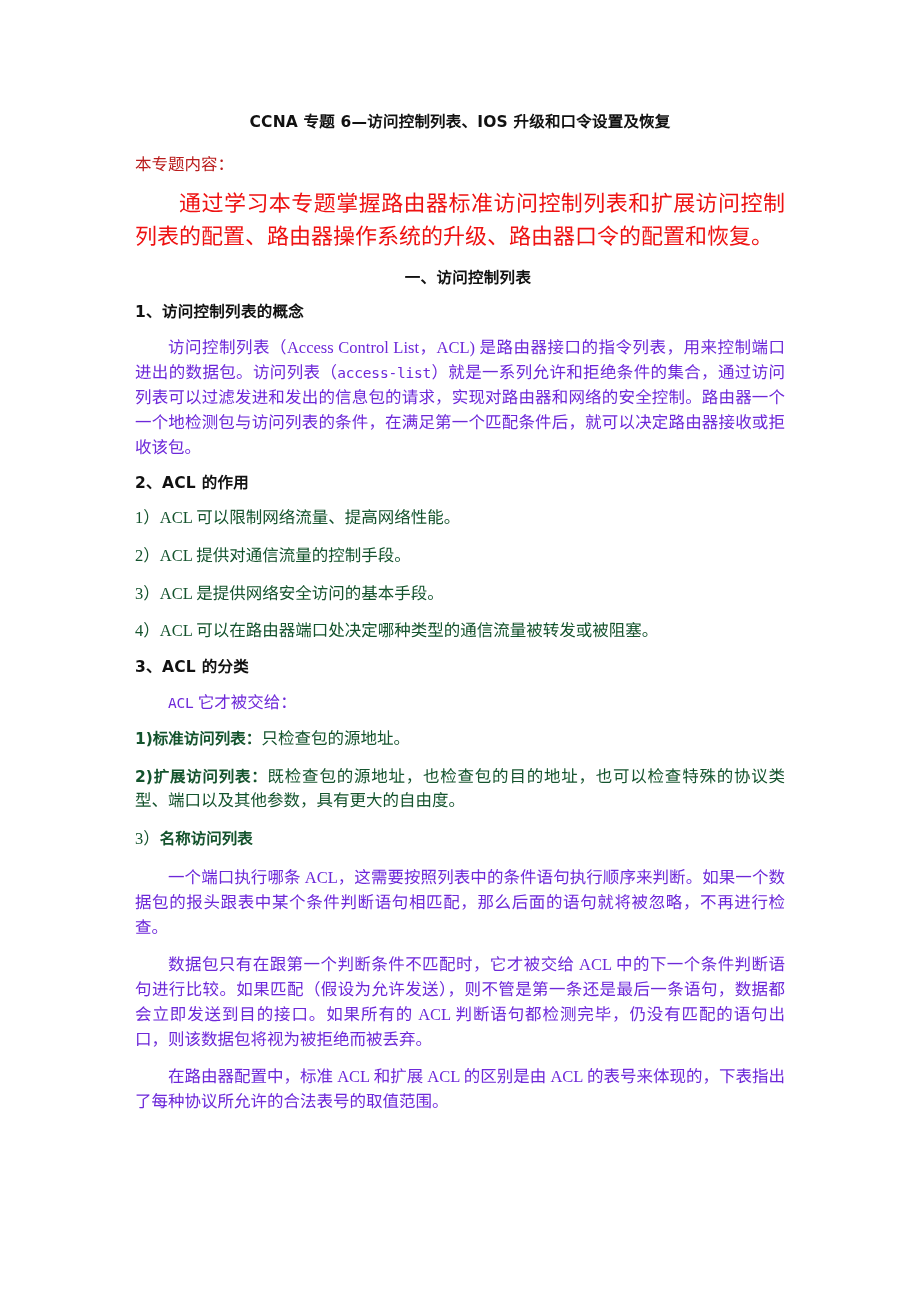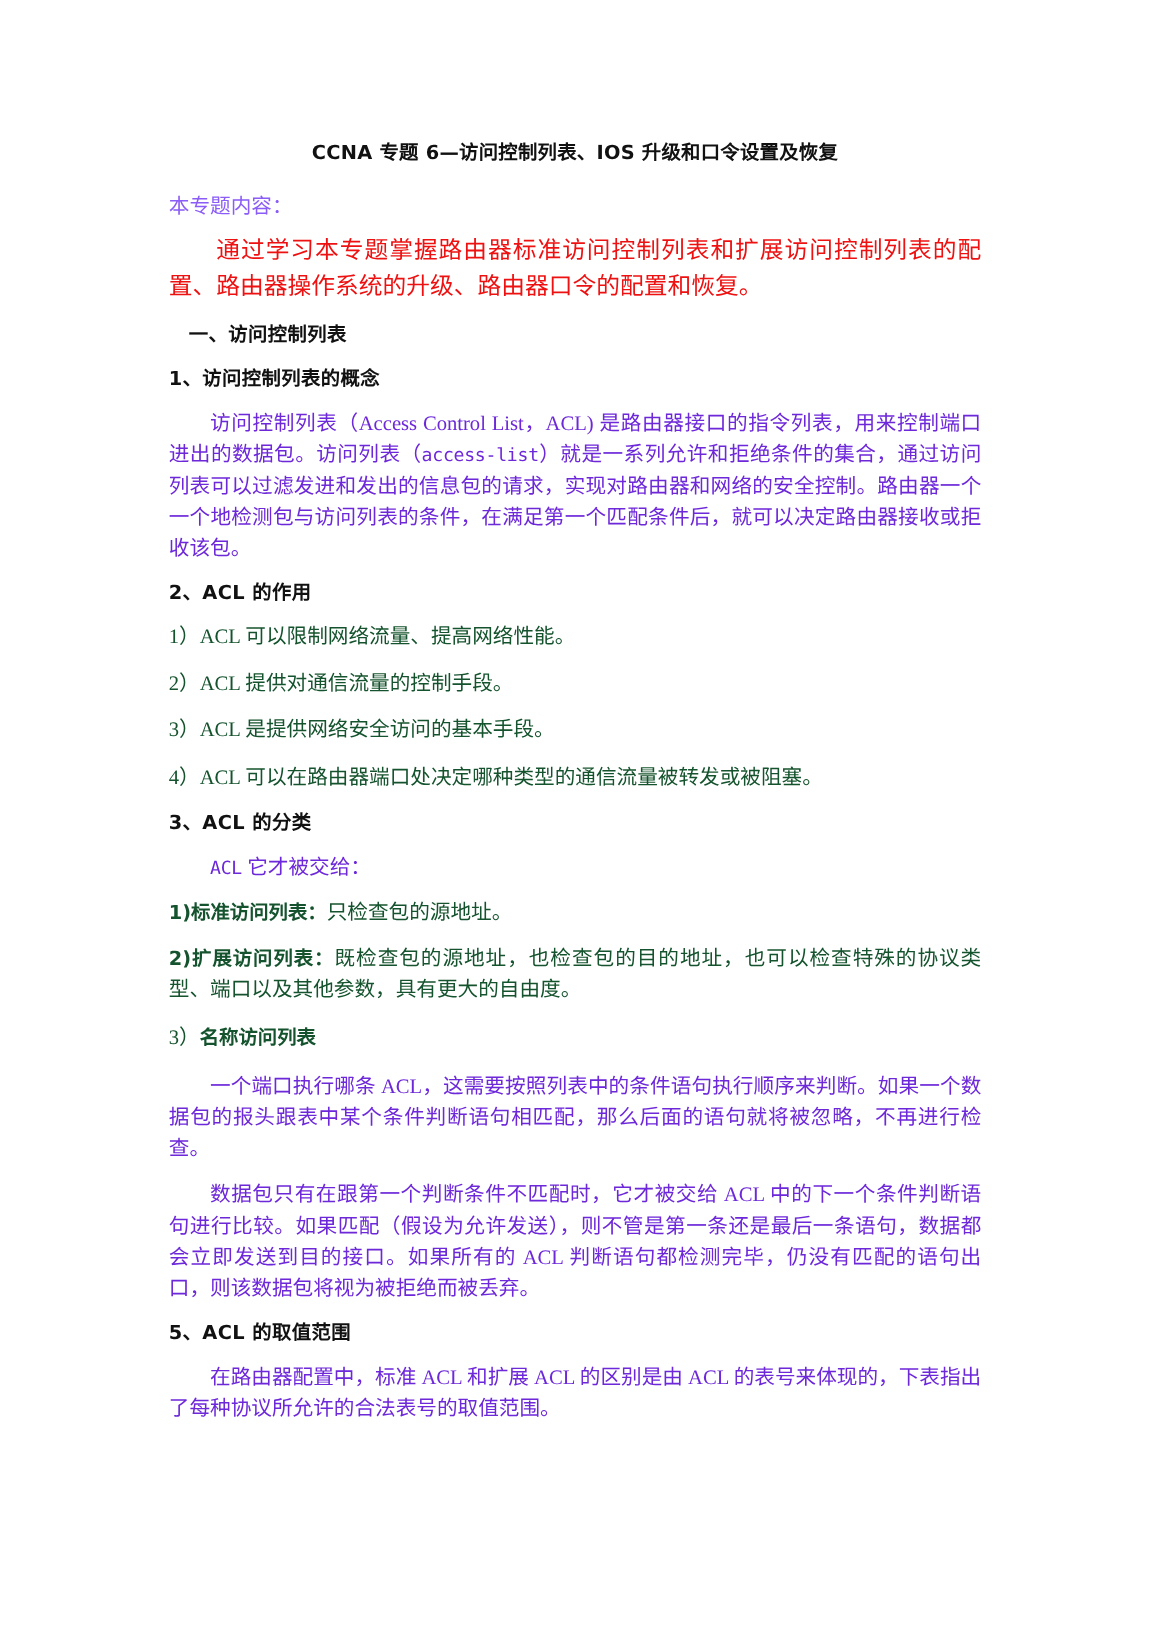--- a/index.html
+++ b/index.html
@@ -37,48 +37,49 @@
     font-weight: bold;
     font-size: 15.5px;
     letter-spacing: 0.2px;
     color: #111111;
     margin: 0 0 20px 0;
     line-height: 1.35;
   }
 
   
   .intro-label {
-    color: #8b5cf6;
+    color: #b91c1c;
     font-family: "Liberation Serif", "DejaVu Serif", serif;
     font-weight: normal;
     font-size: 16.5px;
     line-height: 1.5;
     margin: 0 0 9px 0;
   }
   .intro-body {
     color: #ee1111;
-    font-size: 19px;
+    font-size: 22px;
     line-height: 1.52;
     margin: 0 0 14px 0;
     text-indent: 2em;
     text-align: justify;
     text-justify: inter-ideograph;
   }
 
   
   .h-major, .h-sub {
     font-family: "DejaVu Sans", "Liberation Sans", sans-serif;
     font-weight: bold;
     color: #111111;
     line-height: 1.4;
   }
   .h-major {
     font-size: 15.5px;
     margin: 14px 0 11px 16px;
     letter-spacing: 0.3px;
+    text-align: center;
   }
   .h-sub {
     font-size: 15.5px;
     margin: 13px 0 11px 0;
     letter-spacing: 0.3px;
   }
 
   
   .para {
     font-size: 16.5px;
@@ -149,18 +150,17 @@
 
     <p class="listline"><span class="bold-cn">2)扩展访问列表：</span><span>既检查包的源地址，也检查包的目的地址，也可以检查特殊的协议类型、端口以及其他参数，具有更大的自由度。</span></p>
 
     <p class="listline"><span class="serif-num">3）</span><span class="bold-cn">名称访问列表</span></p>
 
 
     <p class="para indent">一个端口执行哪条 ACL，这需要按照列表中的条件语句执行顺序来判断。如果一个数据包的报头跟表中某个条件判断语句相匹配，那么后面的语句就将被忽略，不再进行检查。</p>
 
     <p class="para indent">数据包只有在跟第一个判断条件不匹配时，它才被交给 ACL 中的下一个条件判断语句进行比较。如果匹配（假设为允许发送），则不管是第一条还是最后一条语句，数据都会立即发送到目的接口。如果所有的 ACL 判断语句都检测完毕，仍没有匹配的语句出口，则该数据包将视为被拒绝而被丢弃。</p>
 
-    <h3 class="h-sub">5、ACL 的取值范围</h3>
 
     <p class="para indent">在路由器配置中，标准 ACL 和扩展 ACL 的区别是由 ACL 的表号来体现的，下表指出了每种协议所允许的合法表号的取值范围。</p>
 
   </div>
 </div>
 
 </body></html>

